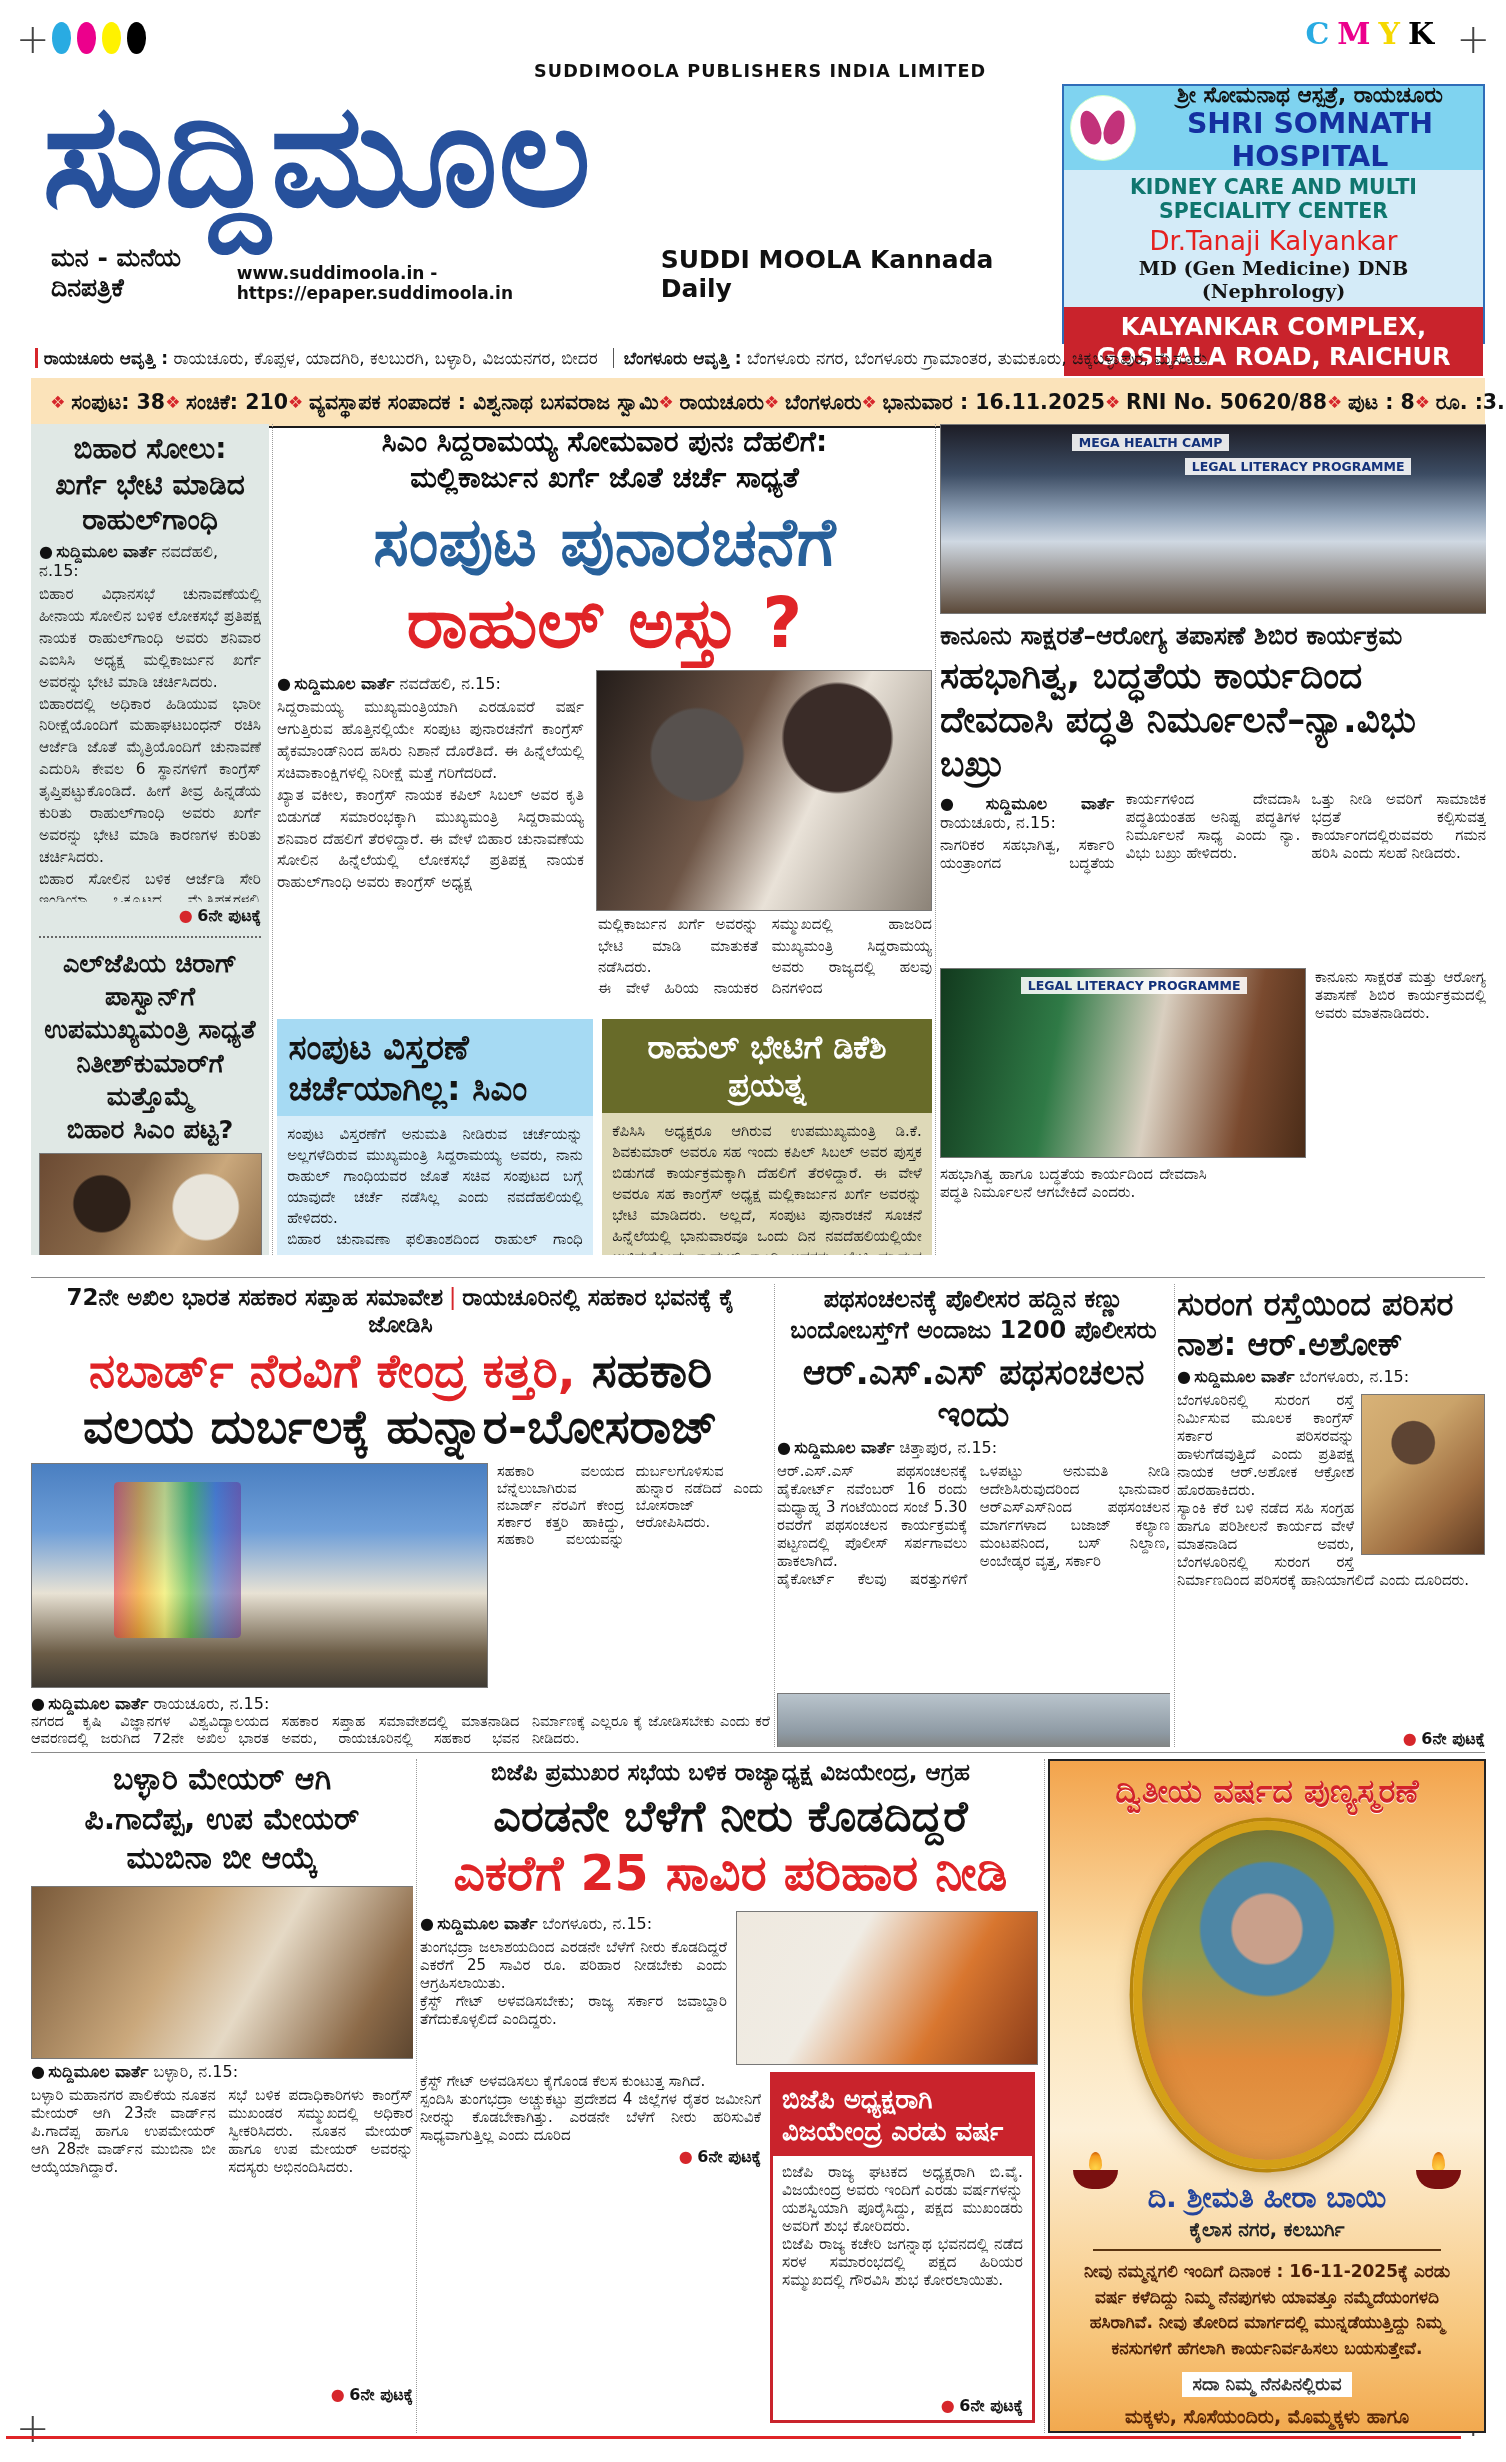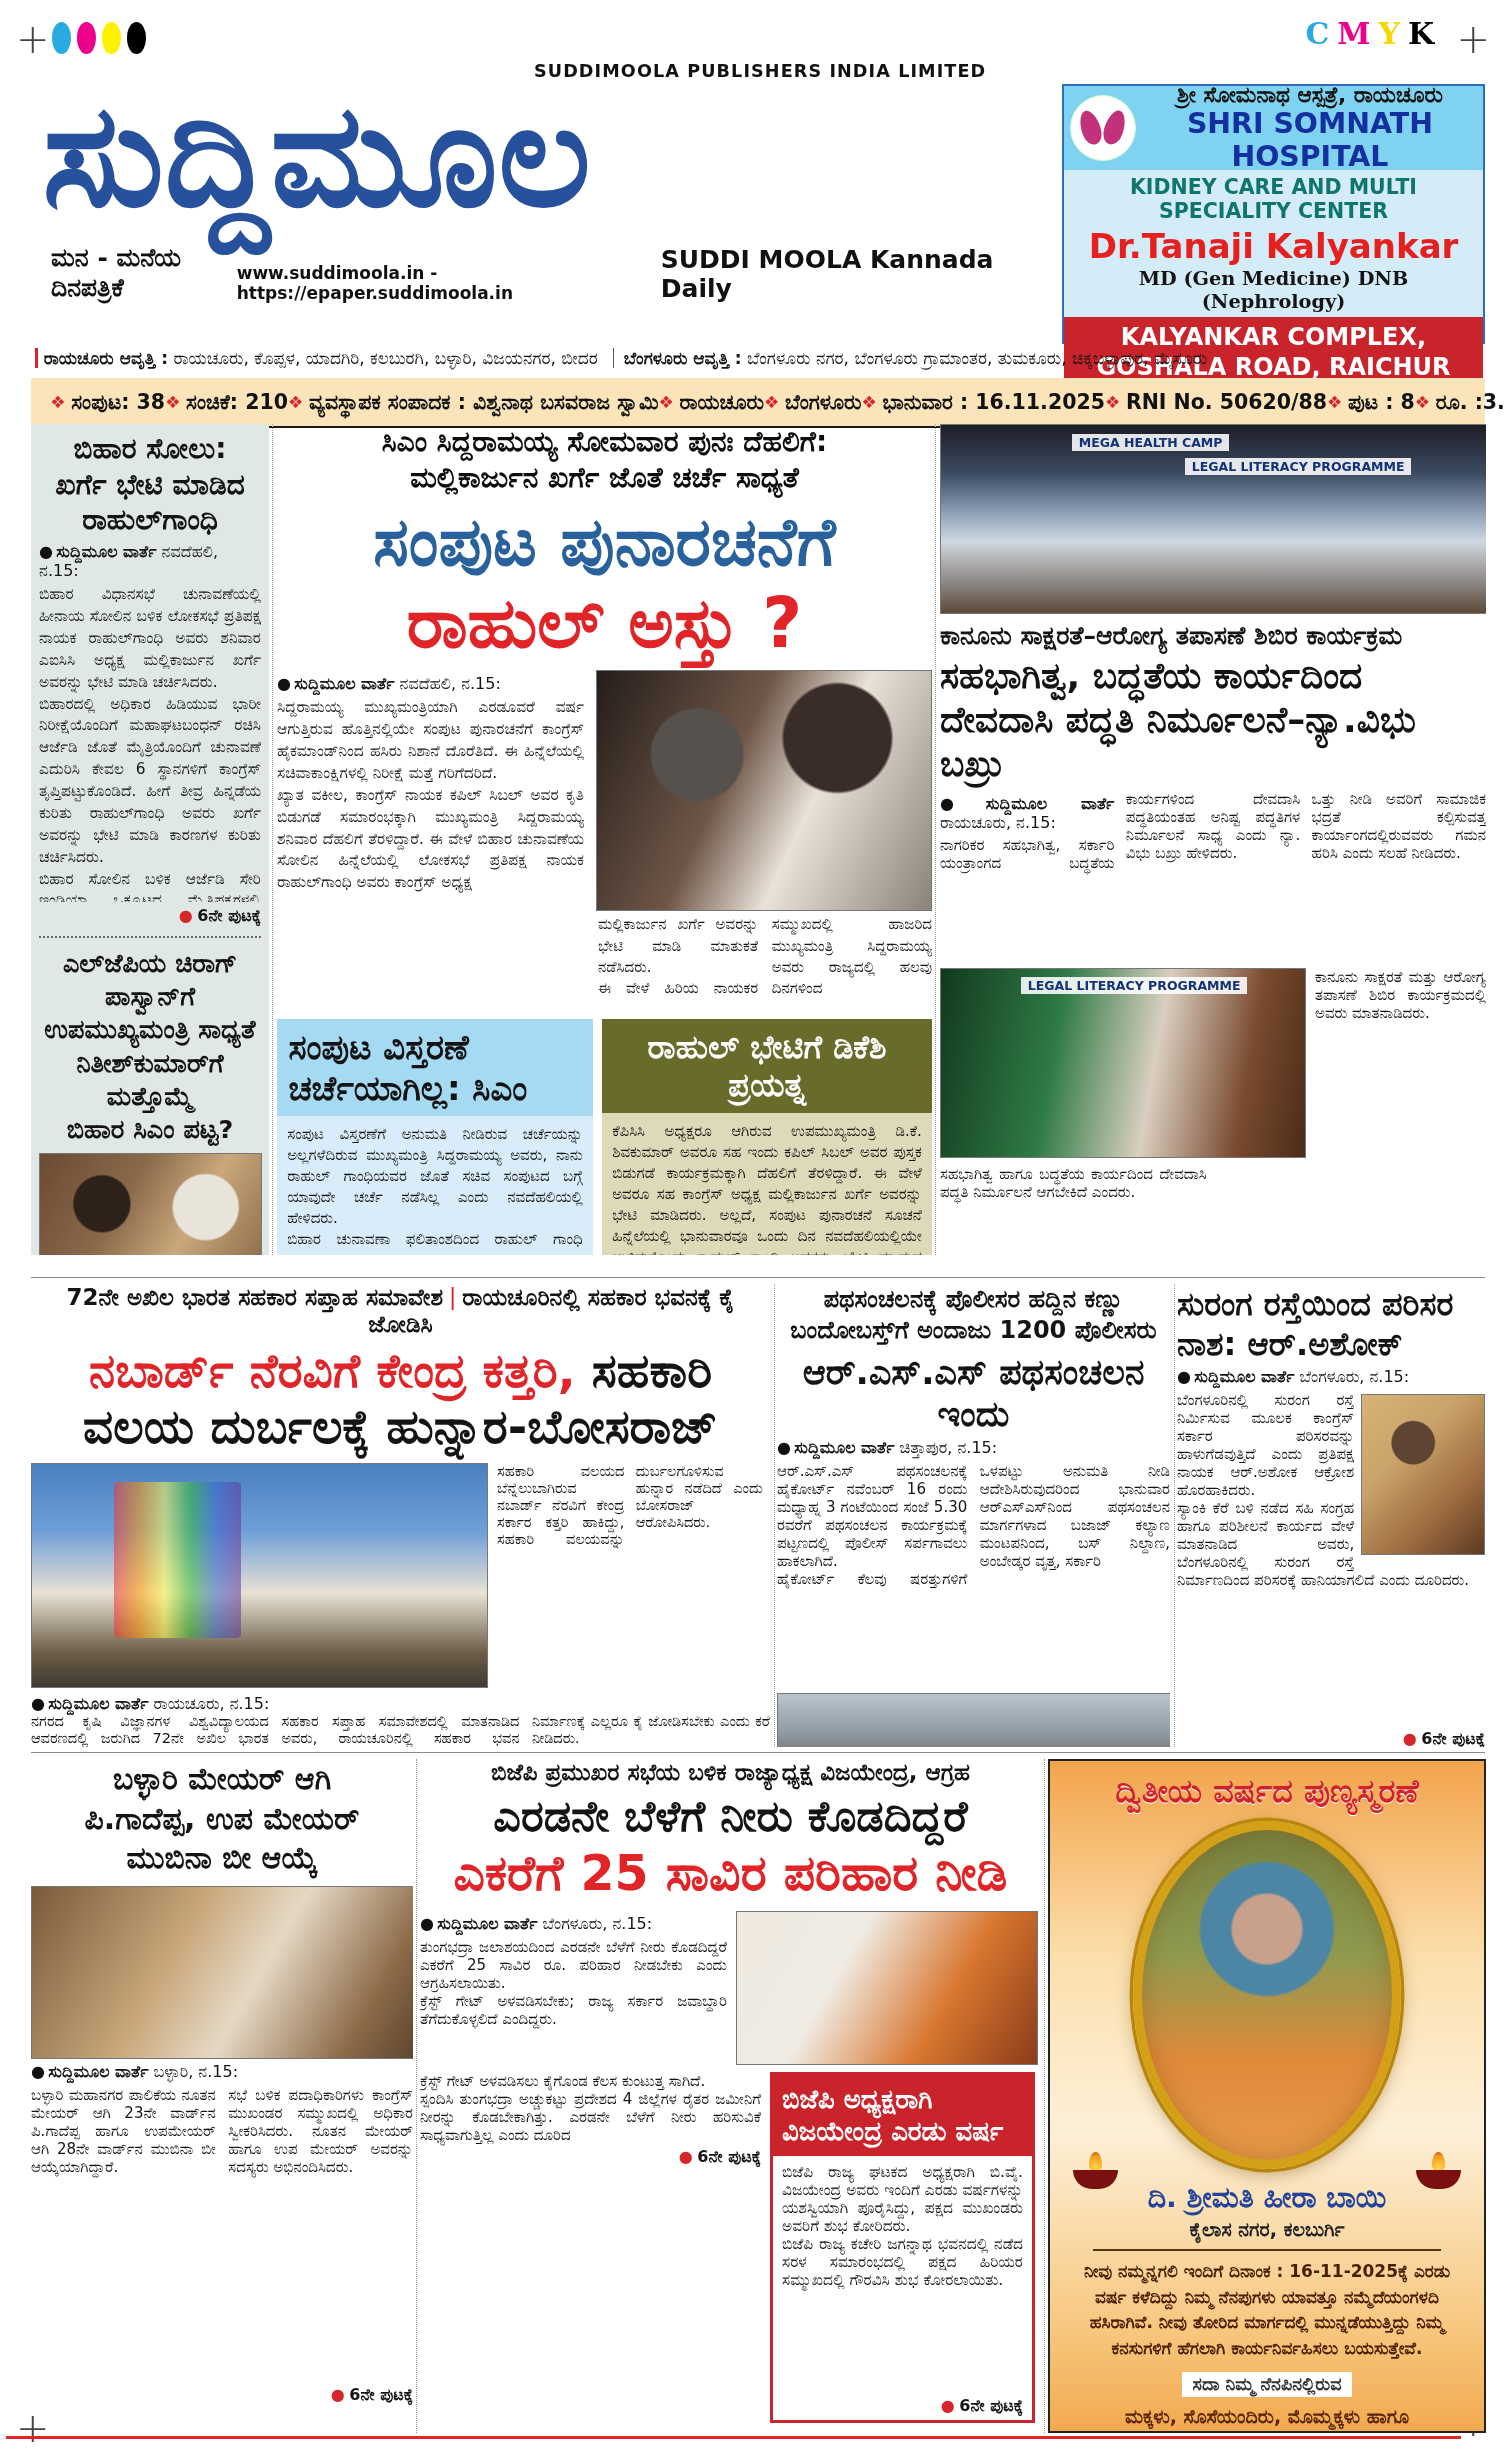--- a/index.html
+++ b/index.html
@@ -27,21 +27,21 @@
   .hosp{position:absolute;left:1062px;top:84px;width:423px;height:260px;border:2.8px solid #2f6db8;box-sizing:border-box;background:#d4ebf8;}
   .hospTop{display:flex;align-items:center;background:#7fd3f0;height:84px;padding:0 5.7px;gap:6.8px;}
   .kidneyWrap{width:64px;height:64px;border-radius:50%;background:#fff;flex:0 0 auto;position:relative;border:1.1px solid #cfc;overflow:hidden;}
   .kidney{position:absolute;width:19.3px;height:35px;background:#c2327a;border-radius:50% 50% 50% 50%/60% 60% 40% 40%;top:13.6px;}
   .k1{left:10.2px;transform:rotate(-18deg);}
   .k2{right:10.2px;transform:rotate(18deg);}
   .hospTitleKn{font-size:21.6px;font-weight:800;color:#111;line-height:1.2;}
   .hospTitleEn{font-size:28.4px;font-weight:800;color:#1430a0;line-height:1.15;}
   .hospRow{text-align:center;}
   .hospKidneyCare{font-size:20.5px;font-weight:800;color:#0f766e;padding:4.5px 2.3px 2.3px;}
-  .hospDr{font-size:34px;font-weight:700;color:#e5201f;padding-top:1.1px;}
+  .hospDr{font-size:26px;font-weight:400;color:#e5201f;padding-top:1.1px;}
   .hospMd{font-size:19.3px;font-weight:700;font-family:"DejaVu Serif","Liberation Serif",serif;padding:1.1px 0 4.5px;}
   .hospAddr{background:#c9232c;color:#fff;font-size:24px;font-weight:800;line-height:1.25;padding:4.5px 0;}
   .hospContact{font-size:21px;font-weight:800;color:#000;padding:3.4px 0;}
 
   
   .editions{position:absolute;left:35px;top:348px;width:1450px;display:flex;gap:15px;font-size:17px;align-items:baseline;}
   .edLabel{font-weight:800;border-left:3.4px solid #d6262b;padding-left:5.7px;}
   .edLabel2{font-weight:800;border-left:1.7px solid #555;padding-left:10.2px;}
   .infobar{position:absolute;left:31px;top:378px;width:1454px;height:50px;background:#fbe3ba;border-bottom:2.8px solid #1a1a1a;box-sizing:border-box;display:flex;align-items:center;justify-content:space-between;padding:0 19.3px;}
   .ibItem{font-size:20.5px;font-weight:800;color:#121212;display:flex;align-items:center;gap:5.7px;white-space:nowrap;}

